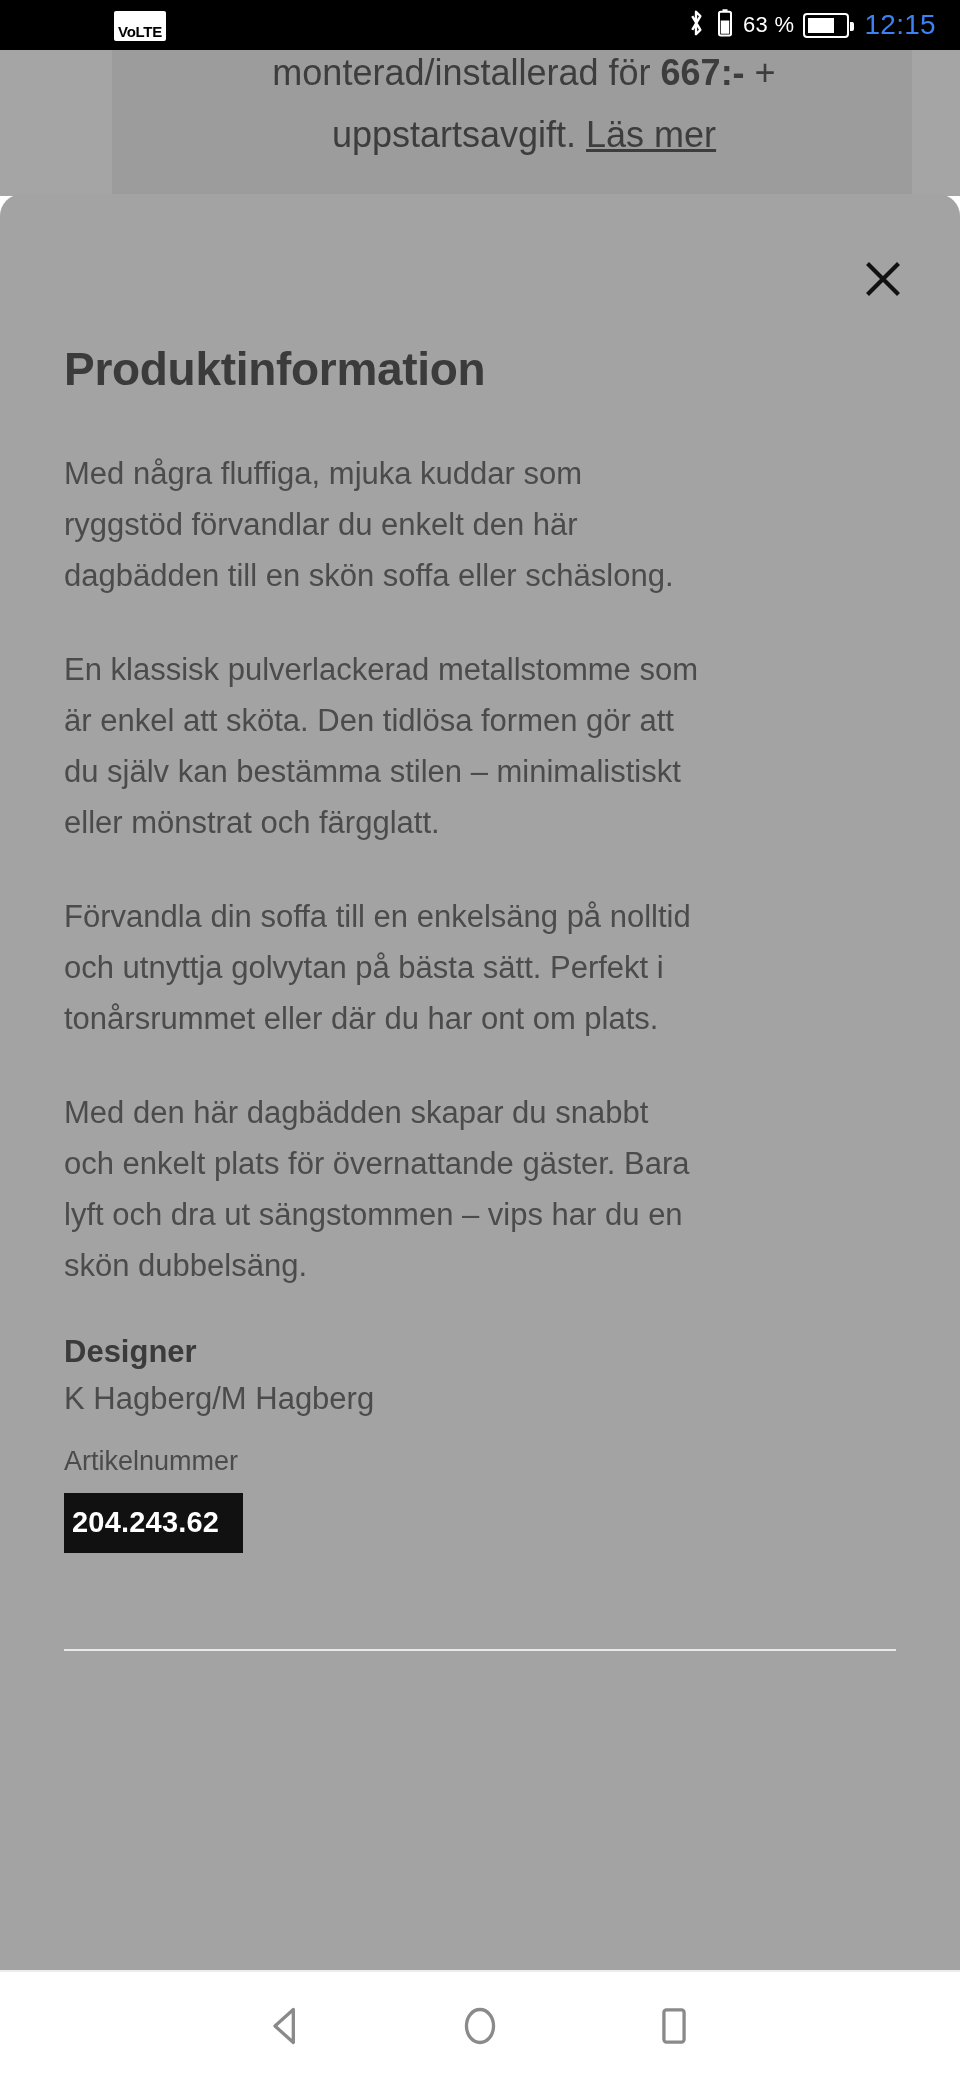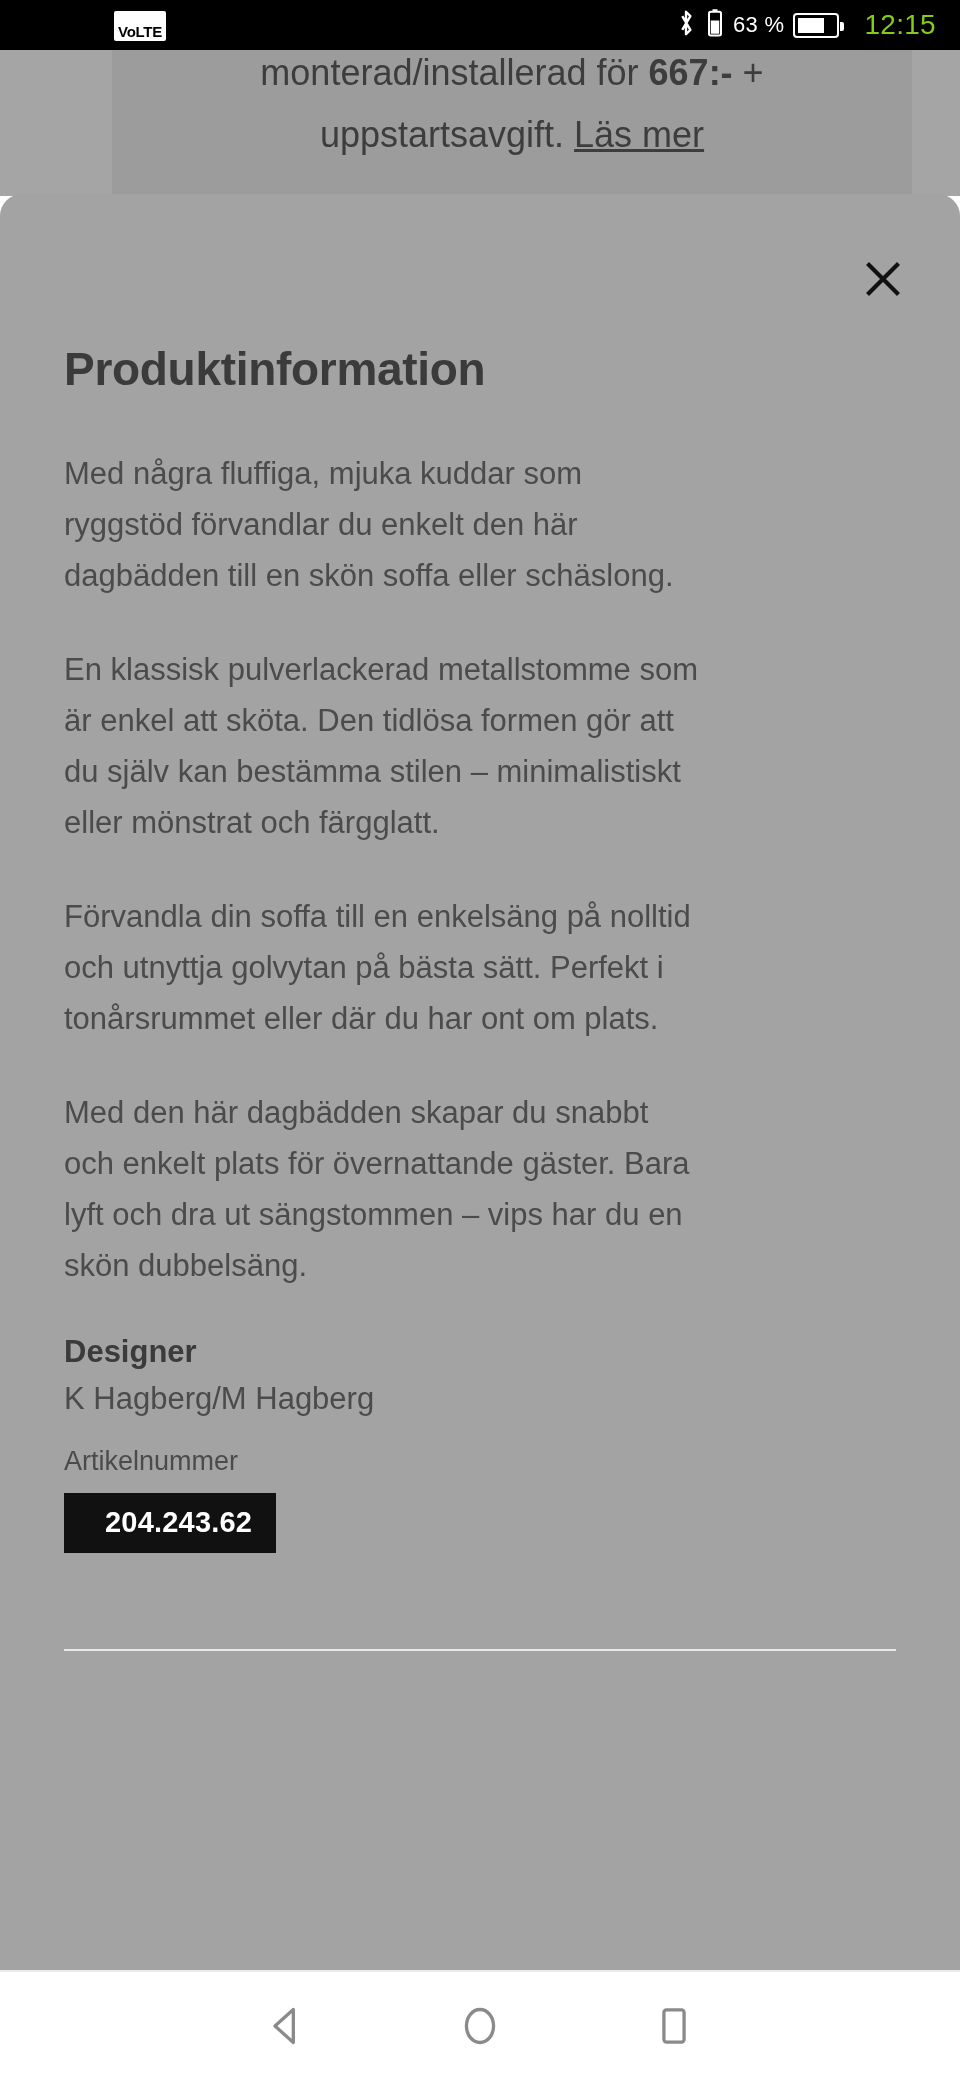--- a/index.html
+++ b/index.html
@@ -44,21 +44,21 @@
   .ic-signal i:nth-child(1){height:7px;background:#9a9a9a;}
   .ic-signal i:nth-child(2){height:12px;background:#9a9a9a;}
   .ic-signal i:nth-child(3){height:17px;}
   .ic-signal i:nth-child(4){height:23px;}
 
   .sb-right {
     margin-left:auto; margin-right:24px;
     display:flex; align-items:center; gap:9px;
   }
   .sb-batt-pct { font-size:22px; color:#ffffff; letter-spacing:.3px;}
-  .sb-clock { font-size:28px; color:#84cc16; letter-spacing:.3px; margin-left:16px;}
+  .sb-clock { font-size:28px; color:#3b82f6; letter-spacing:.3px; margin-left:6px;}
   .batt-big {
     width:46px; height:25px; border:2.5px solid #ffffff; border-radius:4px;
     position:relative; display:flex; align-items:center;
   }
   .batt-big::after{
     content:""; position:absolute; right:-7px; top:7px;
     width:4px; height:9px; background:#ffffff; border-radius:0 2px 2px 0;
   }
   .batt-big i{ display:block; height:15px; width:60%; background:#ffffff; margin-left:3px;}
 
@@ -67,21 +67,21 @@
     position:absolute; top:50px; left:0;
     width:960px; height:146px;
     background:#a5a5a5;
   }
   .backdrop-inner {
     position:absolute; top:0; left:112px;
     width:800px; height:146px;
     background:#9c9c9c;
   }
   .bg-text {
-    position:absolute; left:112px; top:-8px;
+    position:absolute; left:124px; top:-8px;
     width:800px;
     text-align:center;
     font-size:36px; line-height:62px;
     color:#3d3d3d;
   }
   .bg-text b { font-weight:bold; }
   .bg-text .lnk { text-decoration:underline; }
 
   
   .sheet {
@@ -121,21 +121,21 @@
     font-size:31px; color:#4b4b4b; line-height:46px;
   }
   .artno-label {
     font-size:27px; color:#4b4b4b;
     margin-top:24px; margin-bottom:16px;
   }
   .artno-badge {
     display:inline-block;
     background:#111111; color:#ffffff;
     font-size:29px; font-weight:bold;
-    padding:13px 24px 14px 41px;
+    padding:13px 24px 14px 8px;
     letter-spacing:.2px;
   }
   .sheet-divider {
     margin:96px 0 0 0;
     height:2px; background:#e8e8e8;
     width:100%;
   }
 
   
   .navbar {

